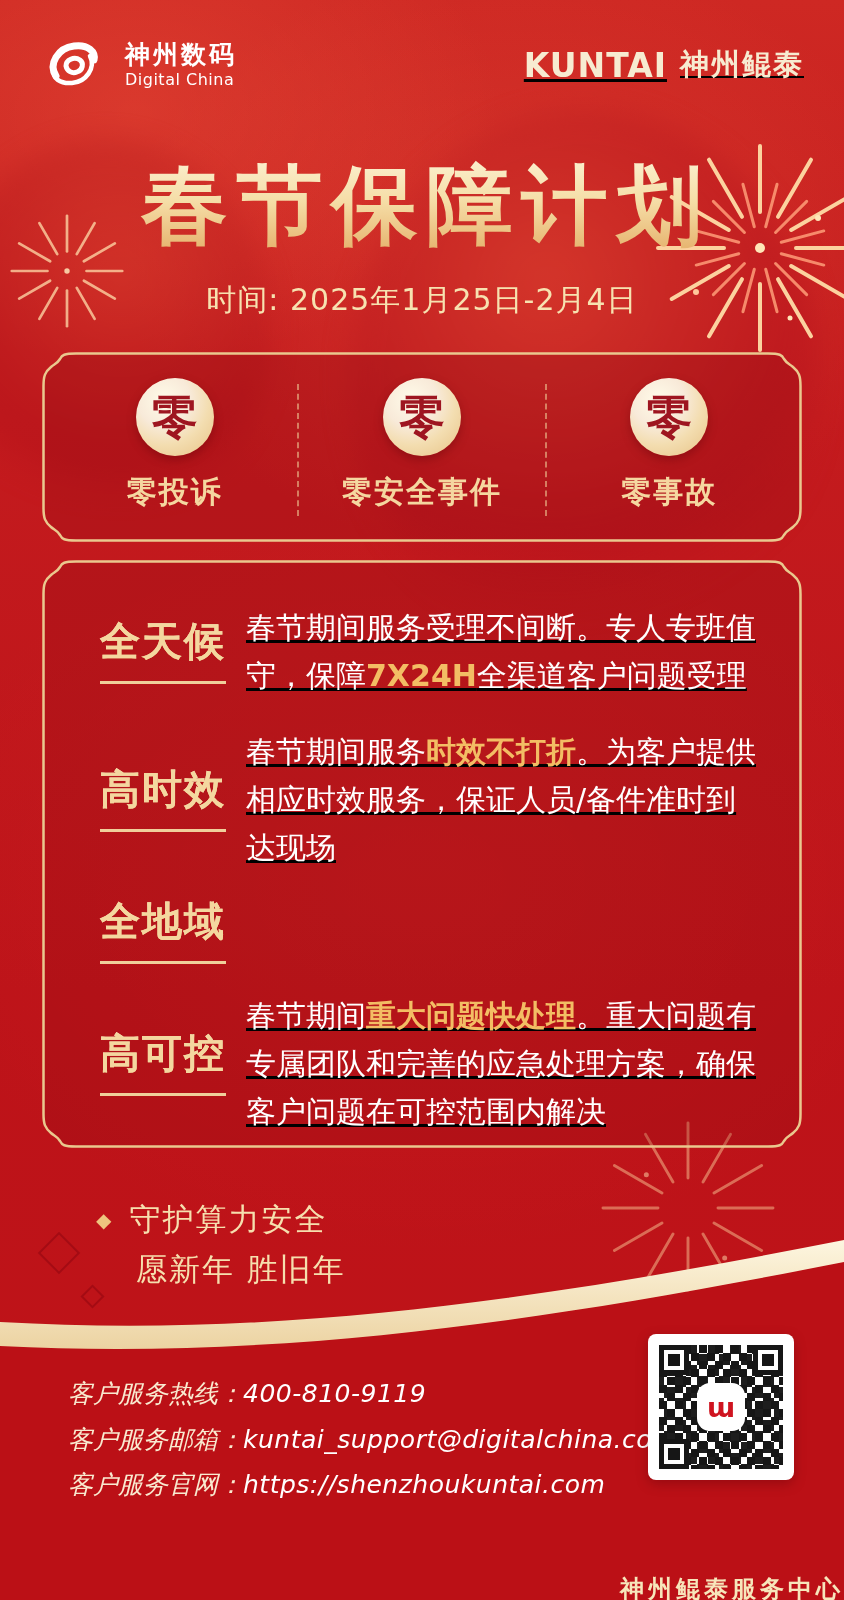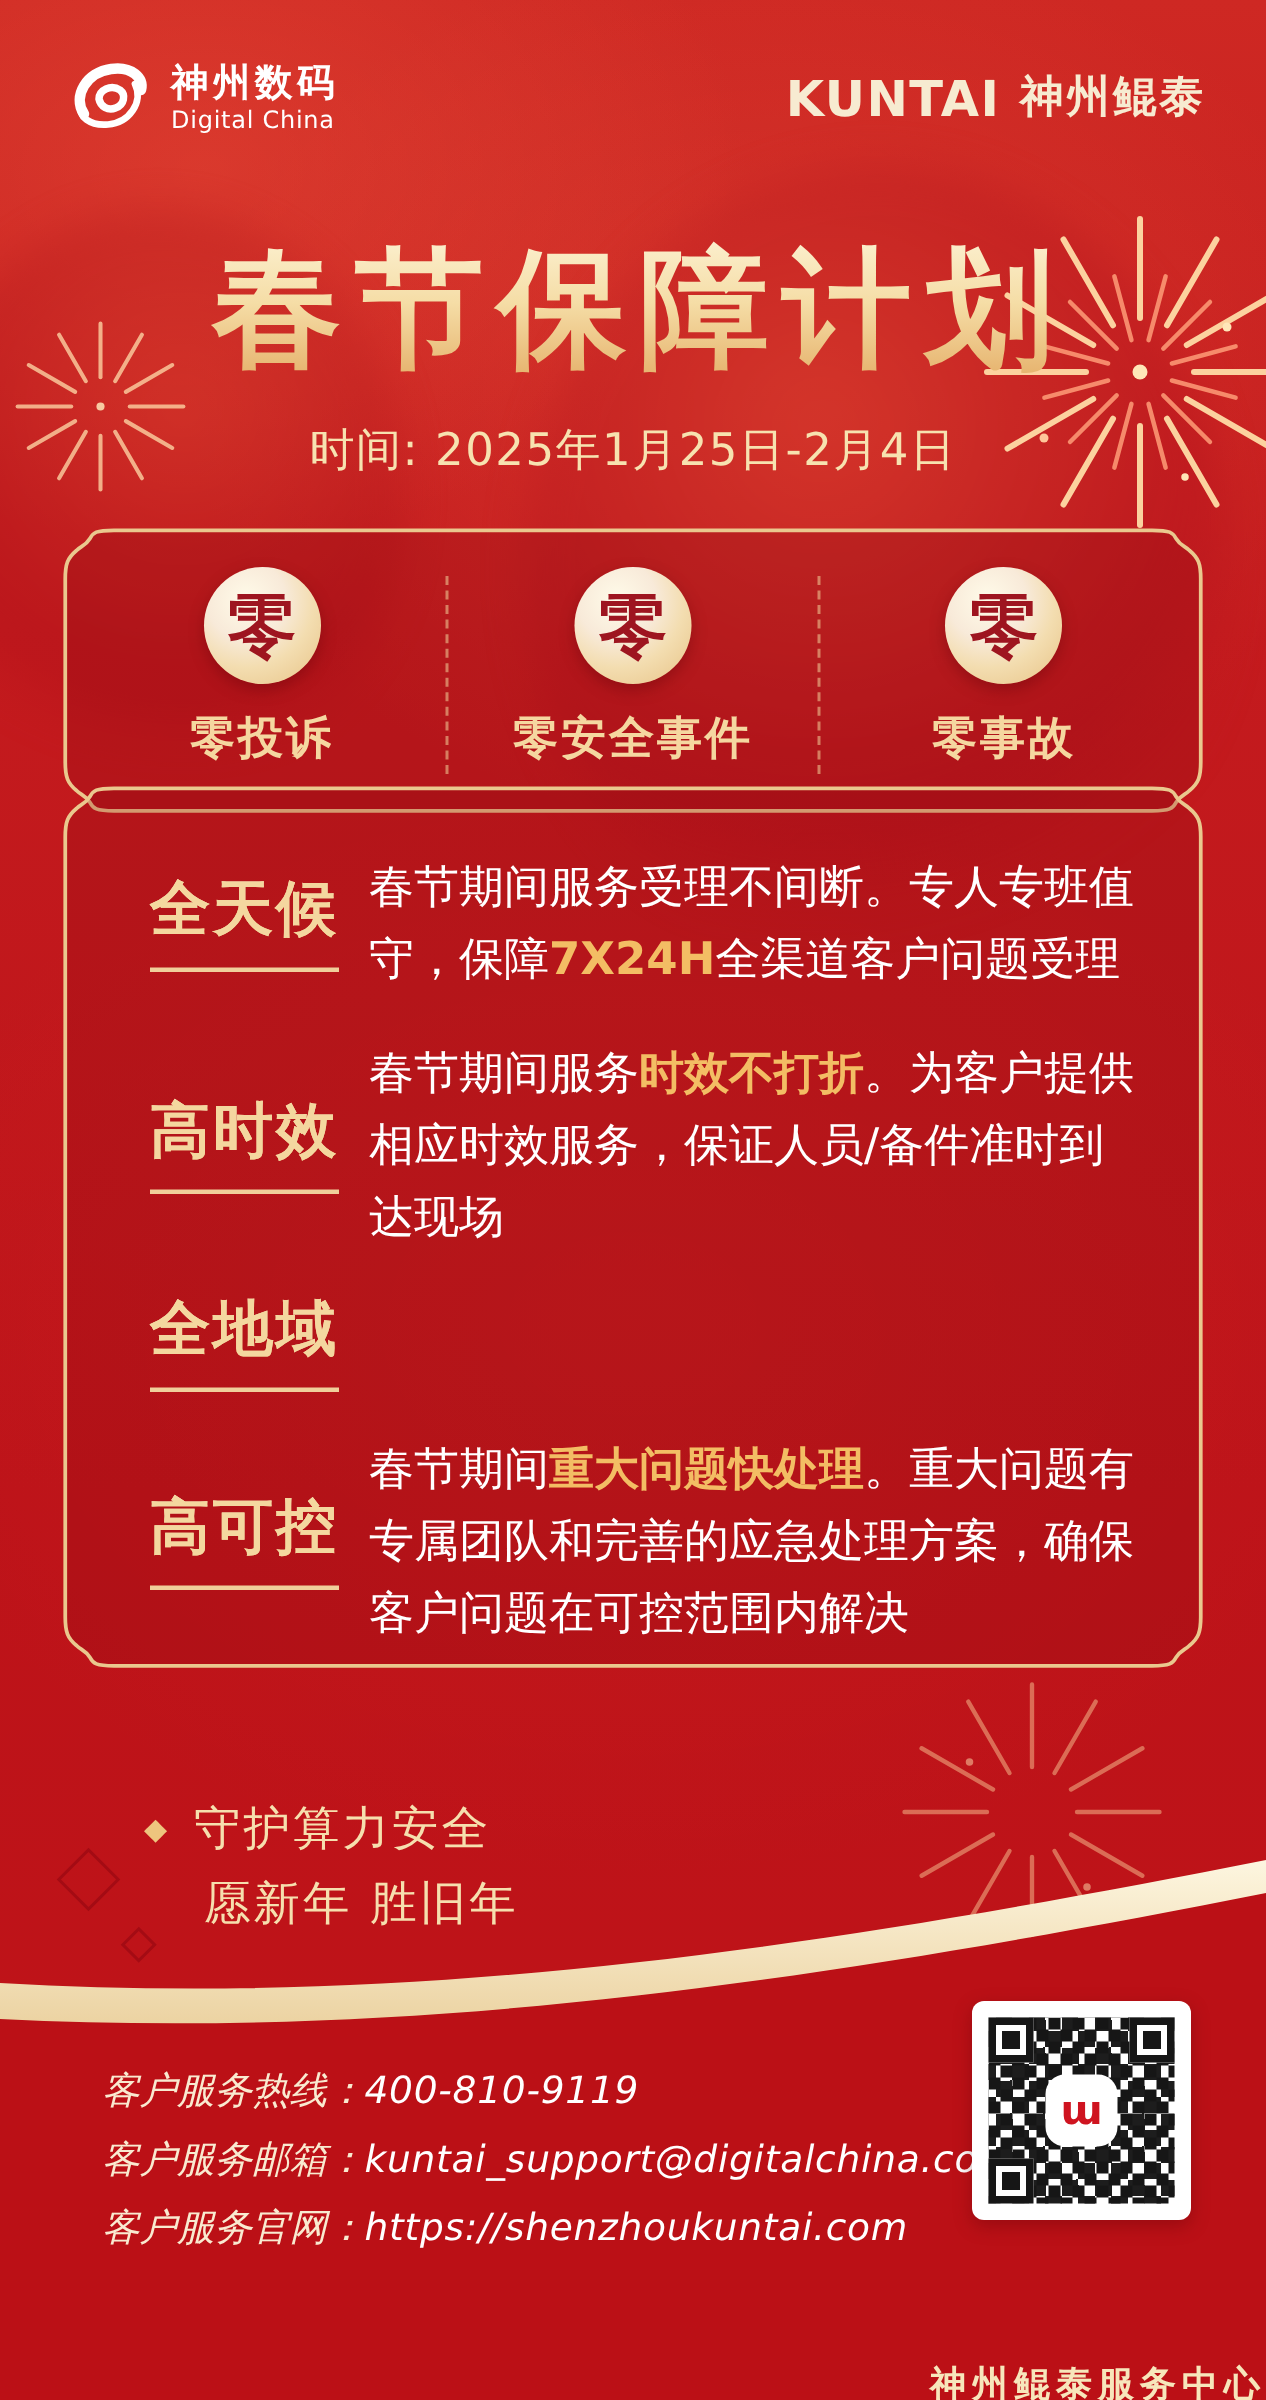--- a/index.html
+++ b/index.html
@@ -21,43 +21,43 @@
   .diamond{position:absolute;border:2px solid rgba(125,0,12,.40);transform:rotate(45deg);}
   .diamond-a{left:44px;top:1238px;width:26px;height:26px;}
   .diamond-b{left:84px;top:1288px;width:13px;height:13px;}
   .fw{position:absolute;pointer-events:none;}
   .fw1{left:640px;top:128px;}
   .fw2{left:2px;top:206px;opacity:.85;}
   .fw3{left:588px;top:1108px;opacity:.5;}
 
   
   .header{position:absolute;left:44px;right:40px;top:36px;display:flex;justify-content:space-between;align-items:center;z-index:5;}
-  .dc-logo{display:flex;align-items:center;gap:12px;justify-content:center;}
+  .dc-logo{display:flex;align-items:center;gap:23px;justify-content:center;}
   .dc-text .cn{font-size:25px;font-weight:700;color:#ffffff;letter-spacing:3px;line-height:1.15;}
   .dc-text .en{font-size:16px;color:#ffffff;letter-spacing:.5px;line-height:1.2;}
-  .kt-logo{display:flex;align-items:flex-end;gap:13px;}
+  .kt-logo{display:flex;align-items:flex-end;gap:13px;text-decoration:underline;}
   .kt-en{font-size:33px;font-weight:800;color:#f7ebd1;letter-spacing:1px;}
   .kt-cn{font-size:29px;font-weight:700;color:#f7ebd1;letter-spacing:2px;}
 
   
   .hero-title{position:absolute;left:0;right:0;top:148px;text-align:center;z-index:5;
     font-family:"DejaVu Serif","Liberation Serif",serif;
     font-size:86px;font-weight:700;letter-spacing:9px;padding-left:9px;color:#f4d9a2;}
   .hero-date{position:absolute;left:0;right:0;top:280px;text-align:center;z-index:5;
     font-size:30px;color:#f7e2b0;letter-spacing:1px;}
   @supports ((-webkit-background-clip:text) or (background-clip:text)){
     .gold-grad{background:linear-gradient(180deg,#fdf4d8 0%,#f5dda6 46%,#e2a75e 100%);
       -webkit-background-clip:text;background-clip:text;color:transparent;}
   }
 
   
   .card{position:absolute;left:42px;width:760px;z-index:6;}
   .card .frame{position:absolute;left:0;top:0;}
   .card1{top:352px;height:190px;}
-  .card2{top:524px;height:472px;}
+  .card2{top:560px;height:472px;text-decoration:underline;}
 
   .zero-row{position:relative;height:100%;display:flex;align-items:stretch;padding:26px 10px 20px;box-sizing:border-box;}
   .zero-item{flex:1;display:flex;flex-direction:column;align-items:center;justify-content:flex-start;}
   .zero-sep{width:0;border-left:2px dashed rgba(242,212,154,.55);margin:6px 0;}
   .zero-circle{width:78px;height:78px;border-radius:50%;display:flex;align-items:center;justify-content:center;
     background:radial-gradient(circle at 36% 28%, #fffbe9 0%, #f8ead9 35%, #f3ddb0 60%, #e7c285 100%);
     box-shadow:0 4px 10px rgba(90,0,8,.35);}
   .zero-glyph{font-family:"DejaVu Serif","Liberation Serif",serif;font-size:46px;font-weight:700;color:#9e1520;line-height:1;}
   .zero-label{margin-top:16px;font-size:30px;font-weight:700;color:#f5d7a0;letter-spacing:2px;}
 

